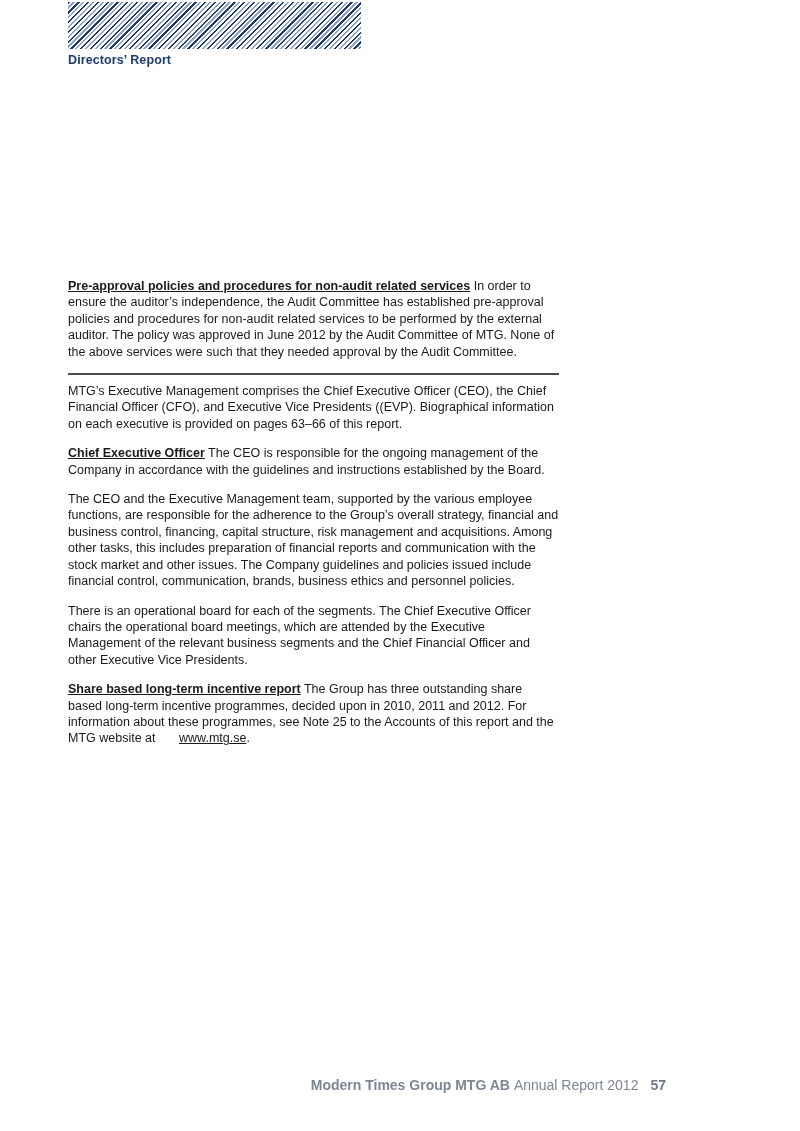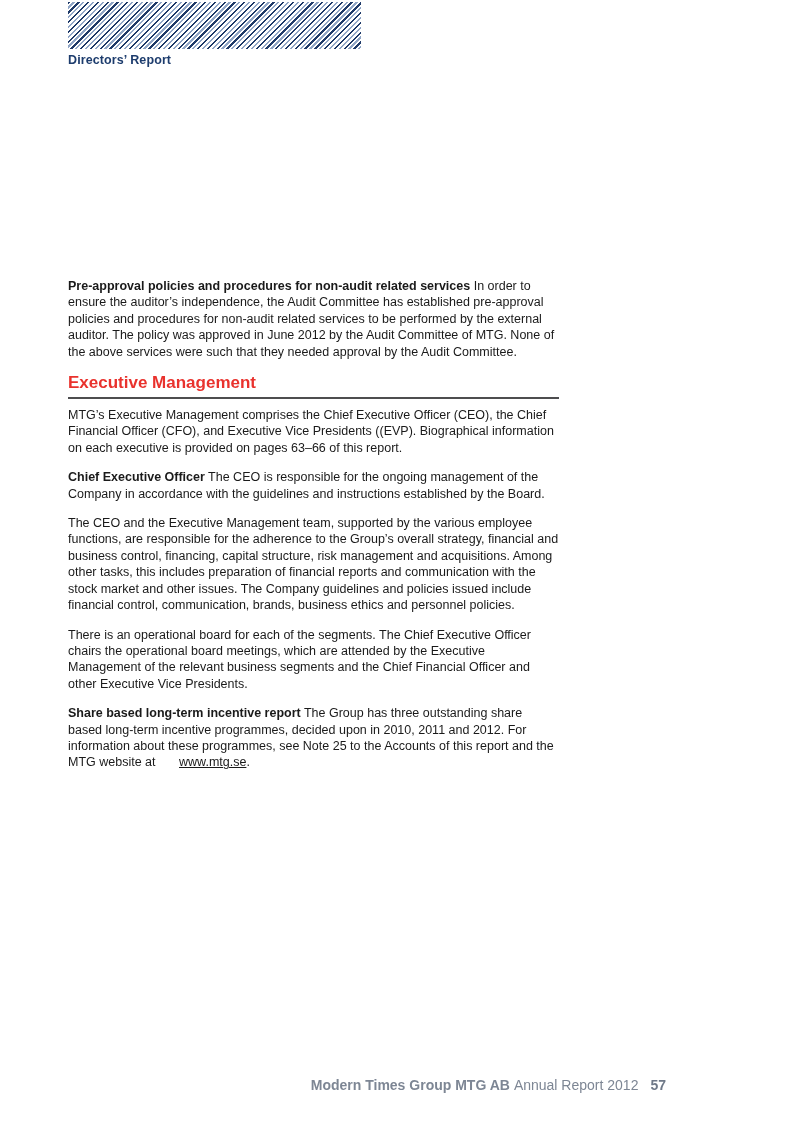--- a/index.html
+++ b/index.html
@@ -47,20 +47,21 @@
     width: 491px;
     color: #1a1a1a;
     font-size: 12.5px;
     line-height: 16.4px;
   }
   .content p {
     margin: 0 0 13px 0;
   }
   .content p strong {
     font-weight: bold;
+    text-decoration: underline;
   }
   h2.section-heading {
     margin: 12px 0 5px 0;
     font-size: 17px;
     line-height: 19px;
     font-weight: bold;
     color: #e9322d;
   }
   .section-rule {
     border: none;
@@ -92,21 +93,20 @@
 <div class="page">
 
   <div class="hatch-box"></div>
 
   <div class="section-label">Directors’ Report</div>
 
   <div class="content">
 
     <p><strong>Pre-approval policies and procedures for non-audit related services</strong> <span>In order to ensure the auditor’s independence, the Audit Committee has established pre-approval policies and procedures for non-audit related services to be performed by the external auditor. The policy was approved in June 2012 by the Audit Committee of MTG. None of the above services were such that they needed approval by the Audit Committee.</span></p>
 
-    <h2 class="section-heading">Executive Management</h2>
 
     <hr class="section-rule">
 
     <p><span>MTG’s Executive Management comprises the Chief Executive Officer (CEO), the Chief Financial Officer (CFO), and Executive Vice Presidents ((EVP). Biographical information on each executive is provided on pages 63–66 of this report.</span></p>
 
     <p><strong>Chief Executive Officer</strong> <span>The CEO is responsible for the ongoing management of the Company in accordance with the guidelines and instructions established by the Board.</span></p>
 
     <p><span>The CEO and the Executive Management team, supported by the various employee functions, are responsible for the adherence to the Group’s overall strategy, financial and business control, financing, capital structure, risk management and acquisitions. Among other tasks, this includes preparation of financial reports and communication with the stock market and other issues. The Company guidelines and policies issued include financial control, communication, brands, business ethics and personnel policies.</span></p>
 
     <p><span>There is an operational board for each of the segments. The Chief Executive Officer chairs the operational board meetings, which are attended by the Executive Management of the relevant business segments and the Chief Financial Officer and other Executive Vice Presidents.</span></p>

